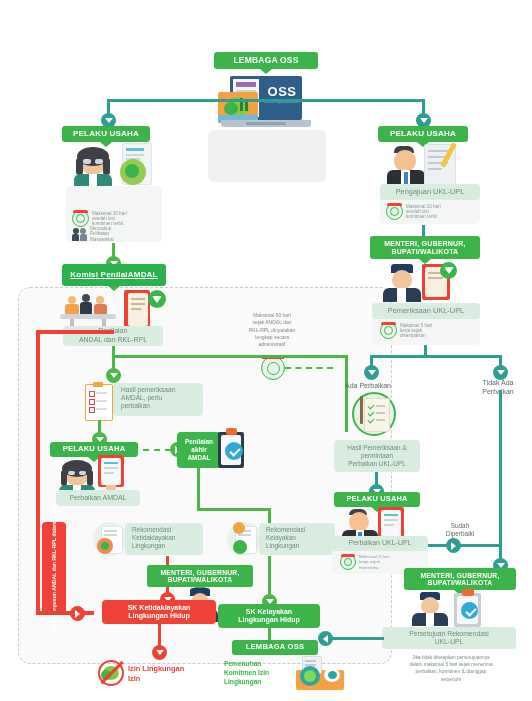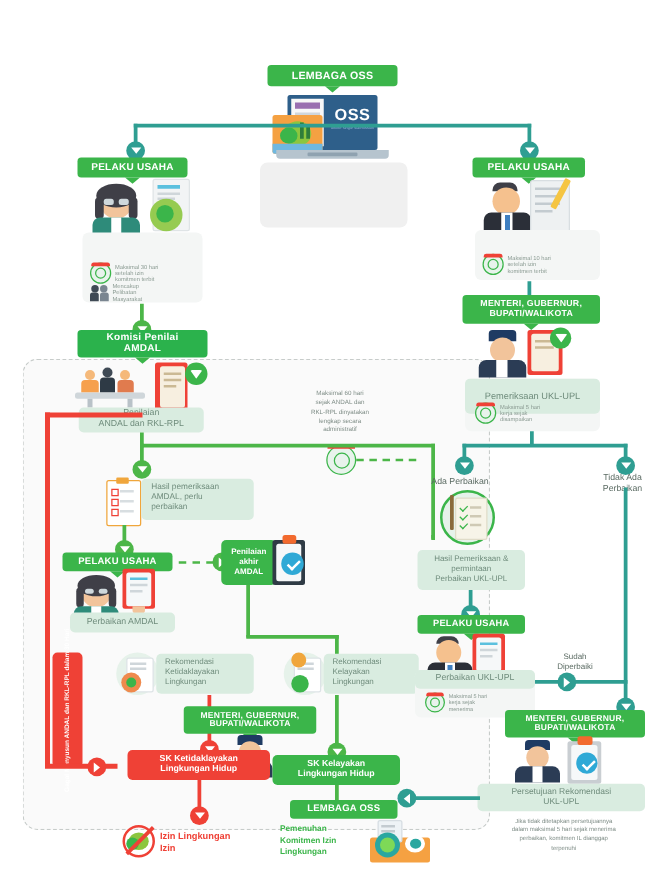--- a/index.html
+++ b/index.html
@@ -270,21 +270,21 @@
       <div>Pelibatan</div>
       <div>Masyarakat</div>
     </div>
   </div>
 
   <div class="line green" style="left:112px;top:243px;width:3px;height:18px;"></div>
   <div class="arrow green" style="left:106px;top:256px;">
       <i></i>
     </div>
 
-  <div class="badge dark" style="left:62px;top:264px;width:104px;height:22px;font-size:8px;flex-direction:column;">
+  <div class="badge dark" style="left:62px;top:264px;width:104px;height:22px;font-size:8px;text-decoration:underline;">
     <span>Komisi Penilai</span>
     <span>AMDAL</span>
   </div>
 
   <div class="ill" style="left:58px;top:294px;width:66px;height:32px;">
     <div class="circ" style="left:10px;top:2px;width:8px;height:8px;background:#f5b97a;"></div>
     <div class="circ" style="left:24px;top:0px;width:8px;height:8px;background:#3f4a55;"></div>
     <div class="circ" style="left:38px;top:2px;width:8px;height:8px;background:#f5b97a;"></div>
     <div class="rect" style="left:7px;top:10px;width:14px;height:10px;background:#f6a04d;border-radius:3px 3px 0 0;"></div>
     <div class="rect" style="left:22px;top:8px;width:12px;height:12px;background:#2e3a45;border-radius:3px 3px 0 0;"></div>
@@ -495,20 +495,23 @@
   </div>
   <div class="ill" style="left:424px;top:142px;width:38px;height:44px;">
     <div class="rrect" style="left:0;top:2px;width:30px;height:40px;background:#eef1f2;border:1px solid #d8dee1;"></div>
     <div class="rect" style="left:4px;top:8px;width:20px;height:2px;background:#c3cbd0;"></div>
     <div class="rect" style="left:4px;top:14px;width:20px;height:2px;background:#c3cbd0;"></div>
     <div class="rect" style="left:4px;top:20px;width:20px;height:2px;background:#c3cbd0;"></div>
     <div class="rect" style="left:4px;top:26px;width:14px;height:2px;background:#c3cbd0;"></div>
     <div class="rect" style="left:22px;top:0px;width:5px;height:26px;background:#f5c542;transform:rotate(28deg);border-radius:1px;"></div>
   </div>
   <div class="whitecard" style="left:380px;top:184px;width:100px;height:40px;"></div>
+  <div class="chip" style="left:380px;top:184px;width:100px;height:16px;font-size:7.4px;">
+    <span>Pengajuan UKL-UPL</span>
+  </div>
   <div class="noterow" style="left:386px;top:203px;width:94px;">
     <div class="clockic" style="position:relative;width:15px;height:15px;flex:0 0 15px;">
       <div class="top"></div>
       <div style="width:7px;height:7px;border:1.2px solid #3bb54a;border-radius:50%;"></div>
     </div>
     <div class="ntxt" style="font-size:4.6px;">
       <div>Maksimal 10 hari</div>
       <div>setelah izin</div>
       <div>komitmen terbit</div>
     </div>
@@ -534,21 +537,21 @@
     <div class="rrect" style="left:0;top:2px;width:28px;height:36px;background:#ef4136;border-radius:2px;"></div>
     <div class="rrect" style="left:3px;top:5px;width:22px;height:30px;background:#f7efe0;"></div>
     <div class="rect" style="left:6px;top:10px;width:15px;height:2px;background:#cbb994;"></div>
     <div class="rect" style="left:6px;top:15px;width:15px;height:2px;background:#cbb994;"></div>
     <div class="leafbadge" style="left:18px;top:0;width:17px;height:17px;">
         <i></i>
       </div>
   </div>
 
   <div class="whitecard" style="left:372px;top:303px;width:108px;height:42px;"></div>
-  <div class="chip" style="left:372px;top:303px;width:108px;height:28px;font-size:7.4px;">
+  <div class="chip" style="left:372px;top:303px;width:108px;height:16px;font-size:7.4px;">
     <span>Pemeriksaan UKL-UPL</span>
   </div>
   <div class="noterow" style="left:380px;top:322px;width:98px;">
     <div class="clockic" style="position:relative;width:15px;height:15px;flex:0 0 15px;">
       <div class="top"></div>
       <div style="width:7px;height:7px;border:1.2px solid #3bb54a;border-radius:50%;"></div>
     </div>
     <div class="ntxt" style="font-size:4.6px;">
       <div>Maksimal 5 hari</div>
       <div>kerja sejak</div>

